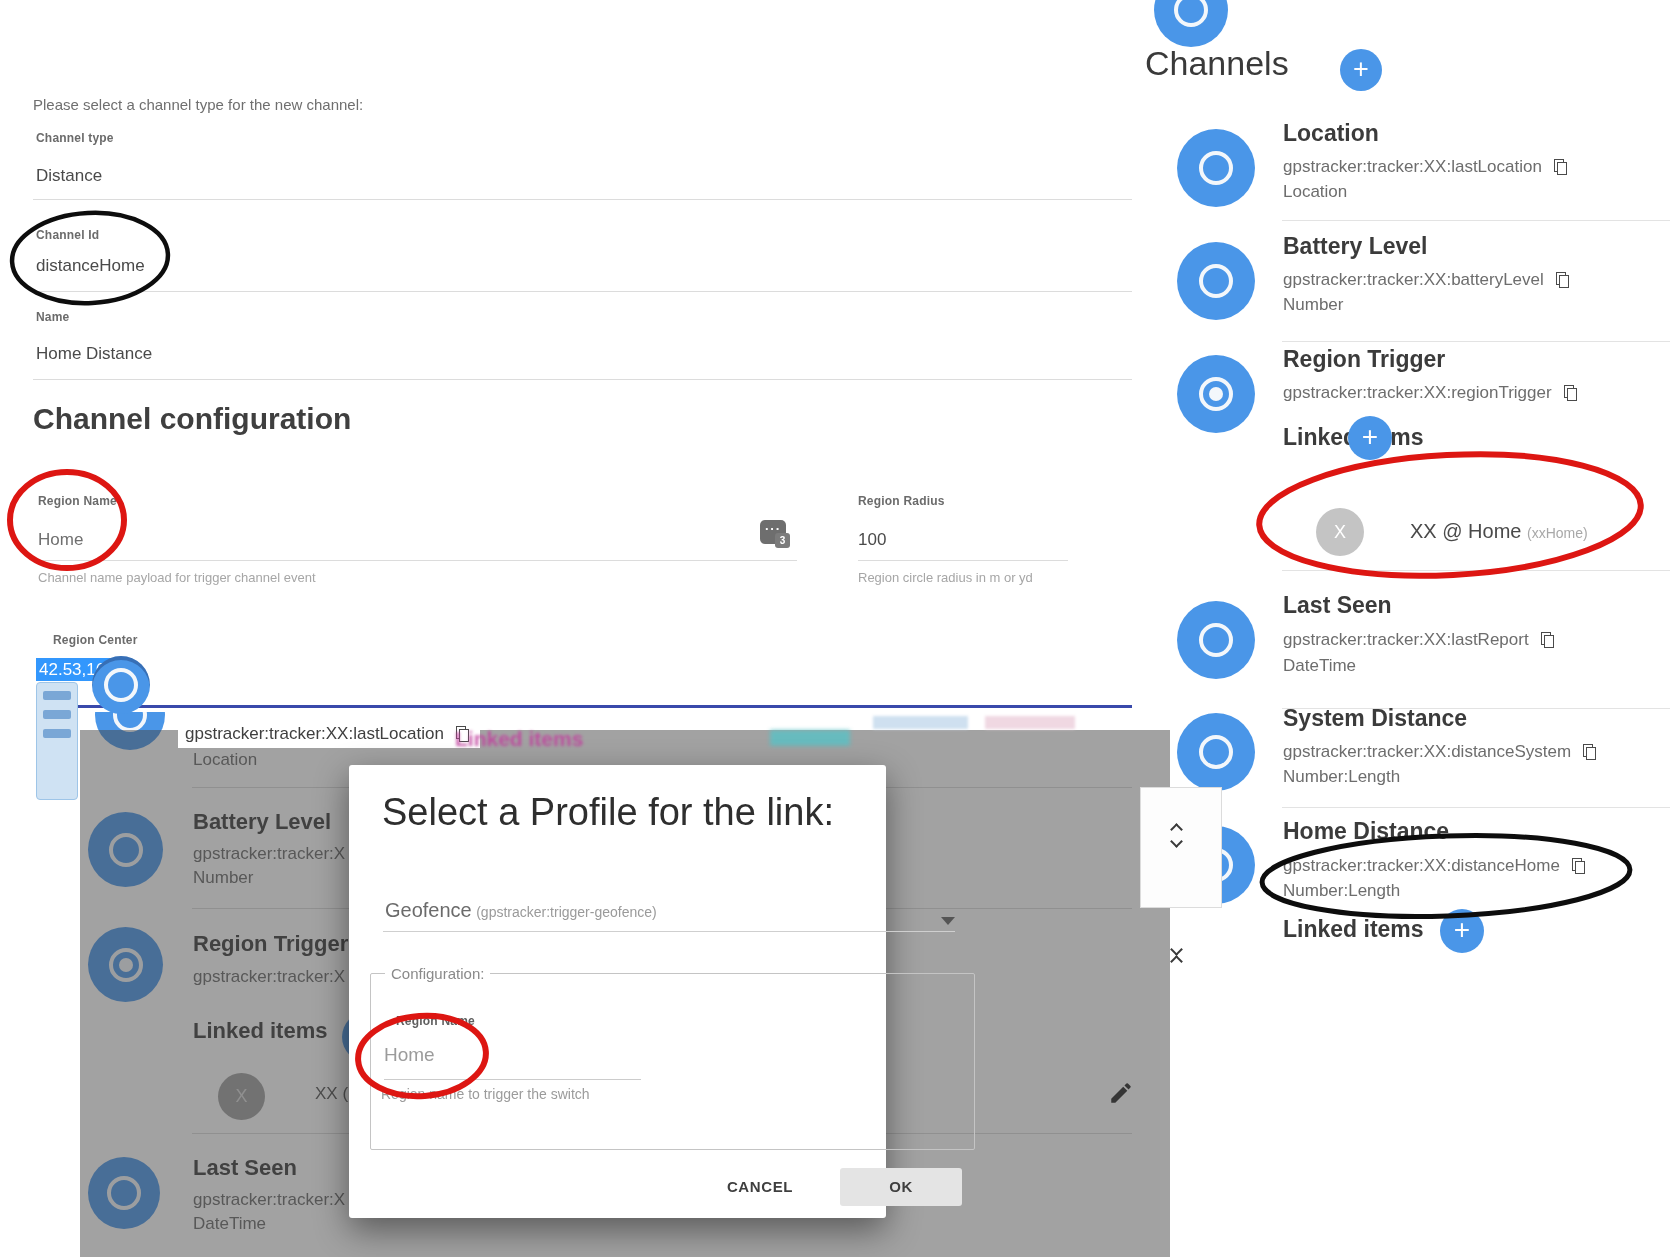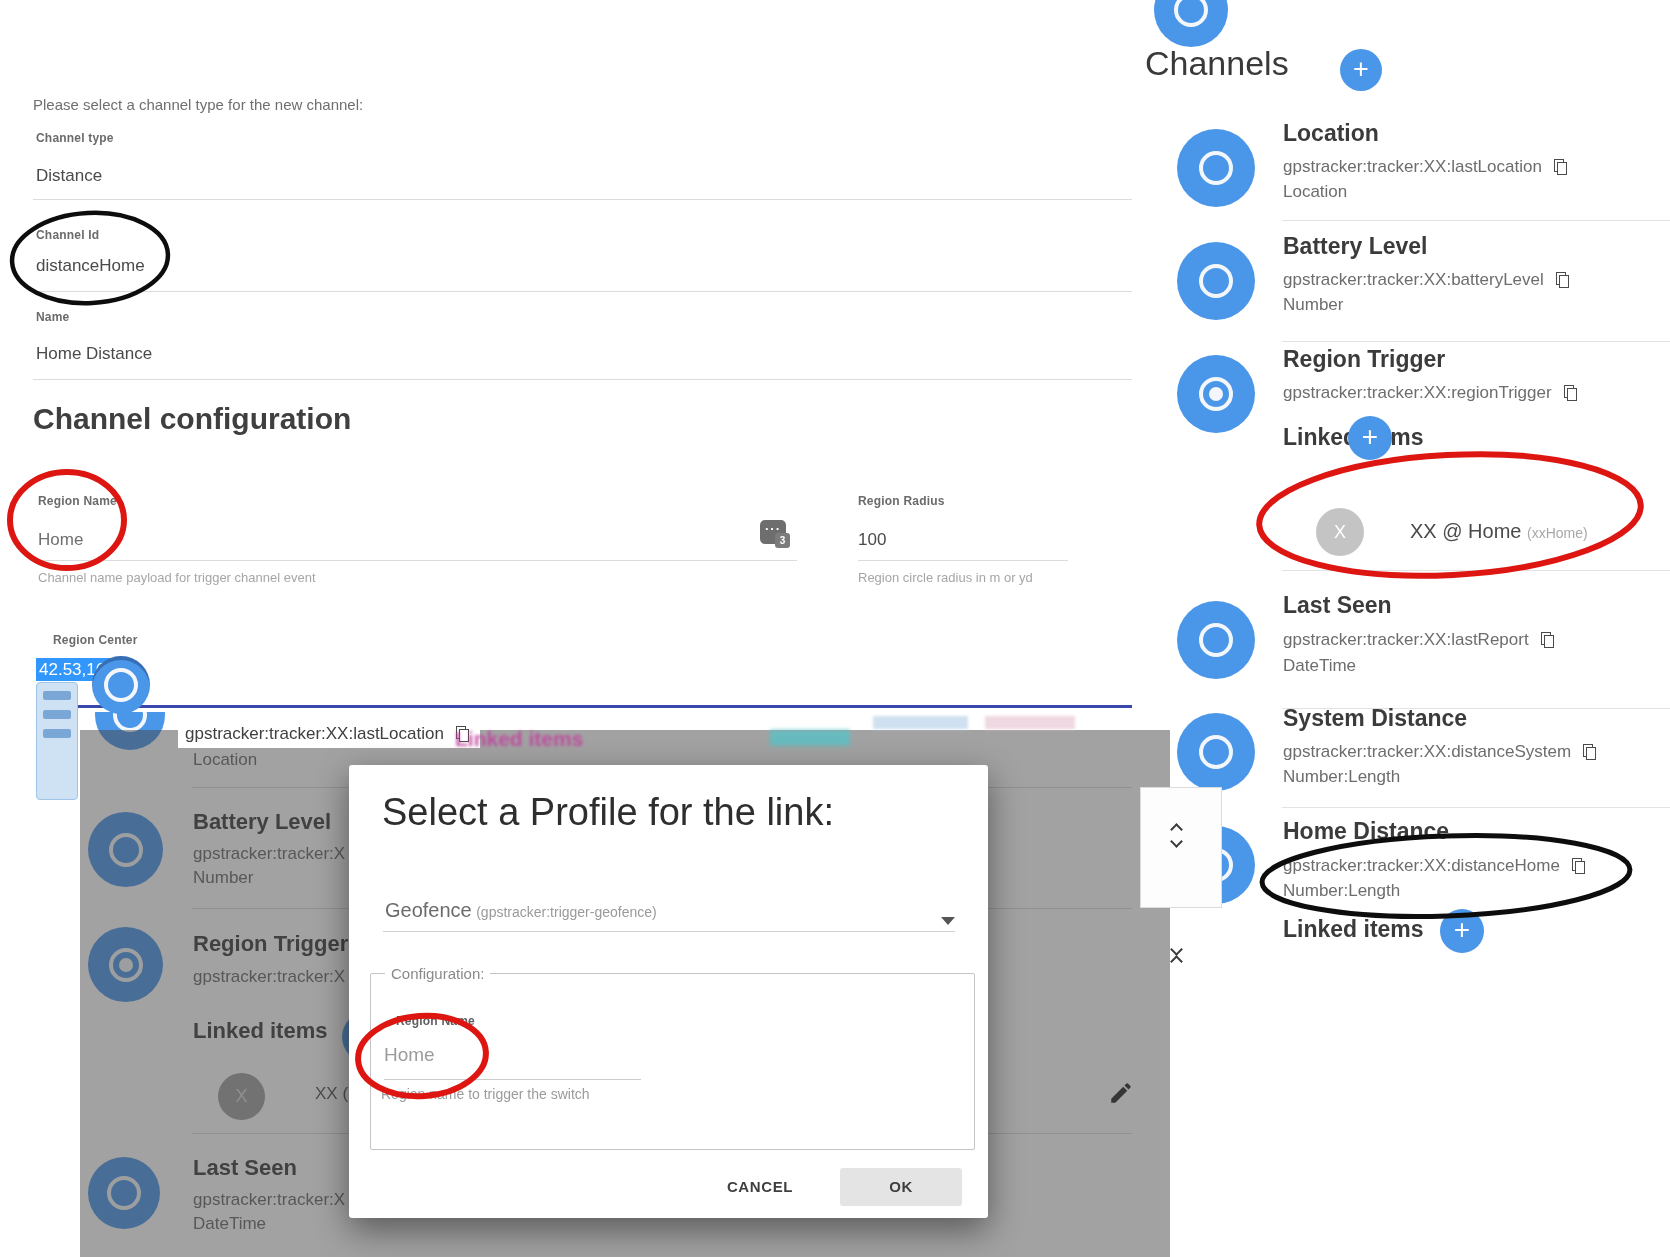--- a/index.html
+++ b/index.html
@@ -49,21 +49,21 @@
   #underlay .uid { font-size:17px; color:#6a6a6a; }
   #underlay .typ { font-size:17px; color:#6a6a6a; }
   #underlay .sep { position:absolute; left:112px; width:978px; height:1px; background:#dadada; }
 
   #overlay { position:absolute; left:80px; top:730px; width:1090px; height:527px; background:rgba(70,70,70,.5); z-index:4; }
 
   
   .strip { z-index:5; }
 
   
-  #modal { position:absolute; left:349px; top:765px; width:639px; height:453px; background:#fff; border-radius:3px; box-shadow:0 12px 34px rgba(0,0,0,.45); z-index:10; }
+  #modal { position:absolute; left:349px; top:765px; width:537px; height:453px; background:#fff; border-radius:3px; box-shadow:0 12px 34px rgba(0,0,0,.45); z-index:10; }
   #modal .mtitle { position:absolute; left:33px; top:26px; font-size:38px; font-weight:300; color:#2e2e2e; white-space:nowrap; }
   #modal .profile-main { font-size:20px; color:#6b6b6b; }
   #modal .profile-uid { font-size:14px; color:#9a9a9a; }
   #modal fieldset { position:absolute; left:21px; top:200px; width:605px; height:185px; border:1px solid #c4c4c4; border-radius:2px; }
   #modal legend { margin-left:14px; padding:0 6px; font-size:15px; color:#8a8a8a; }
   .btn { position:absolute; font-size:15px; font-weight:bold; color:#3f3f3f; letter-spacing:.6px; text-align:center; line-height:38px; cursor:pointer; }
 
   
   #panel { position:absolute; left:1132px; top:0; width:538px; height:1257px; background:#fff; z-index:3; }
   #panel .heading { position:absolute; left:13px; top:44px; font-size:34px; font-weight:400; color:#3a3a3a; }

